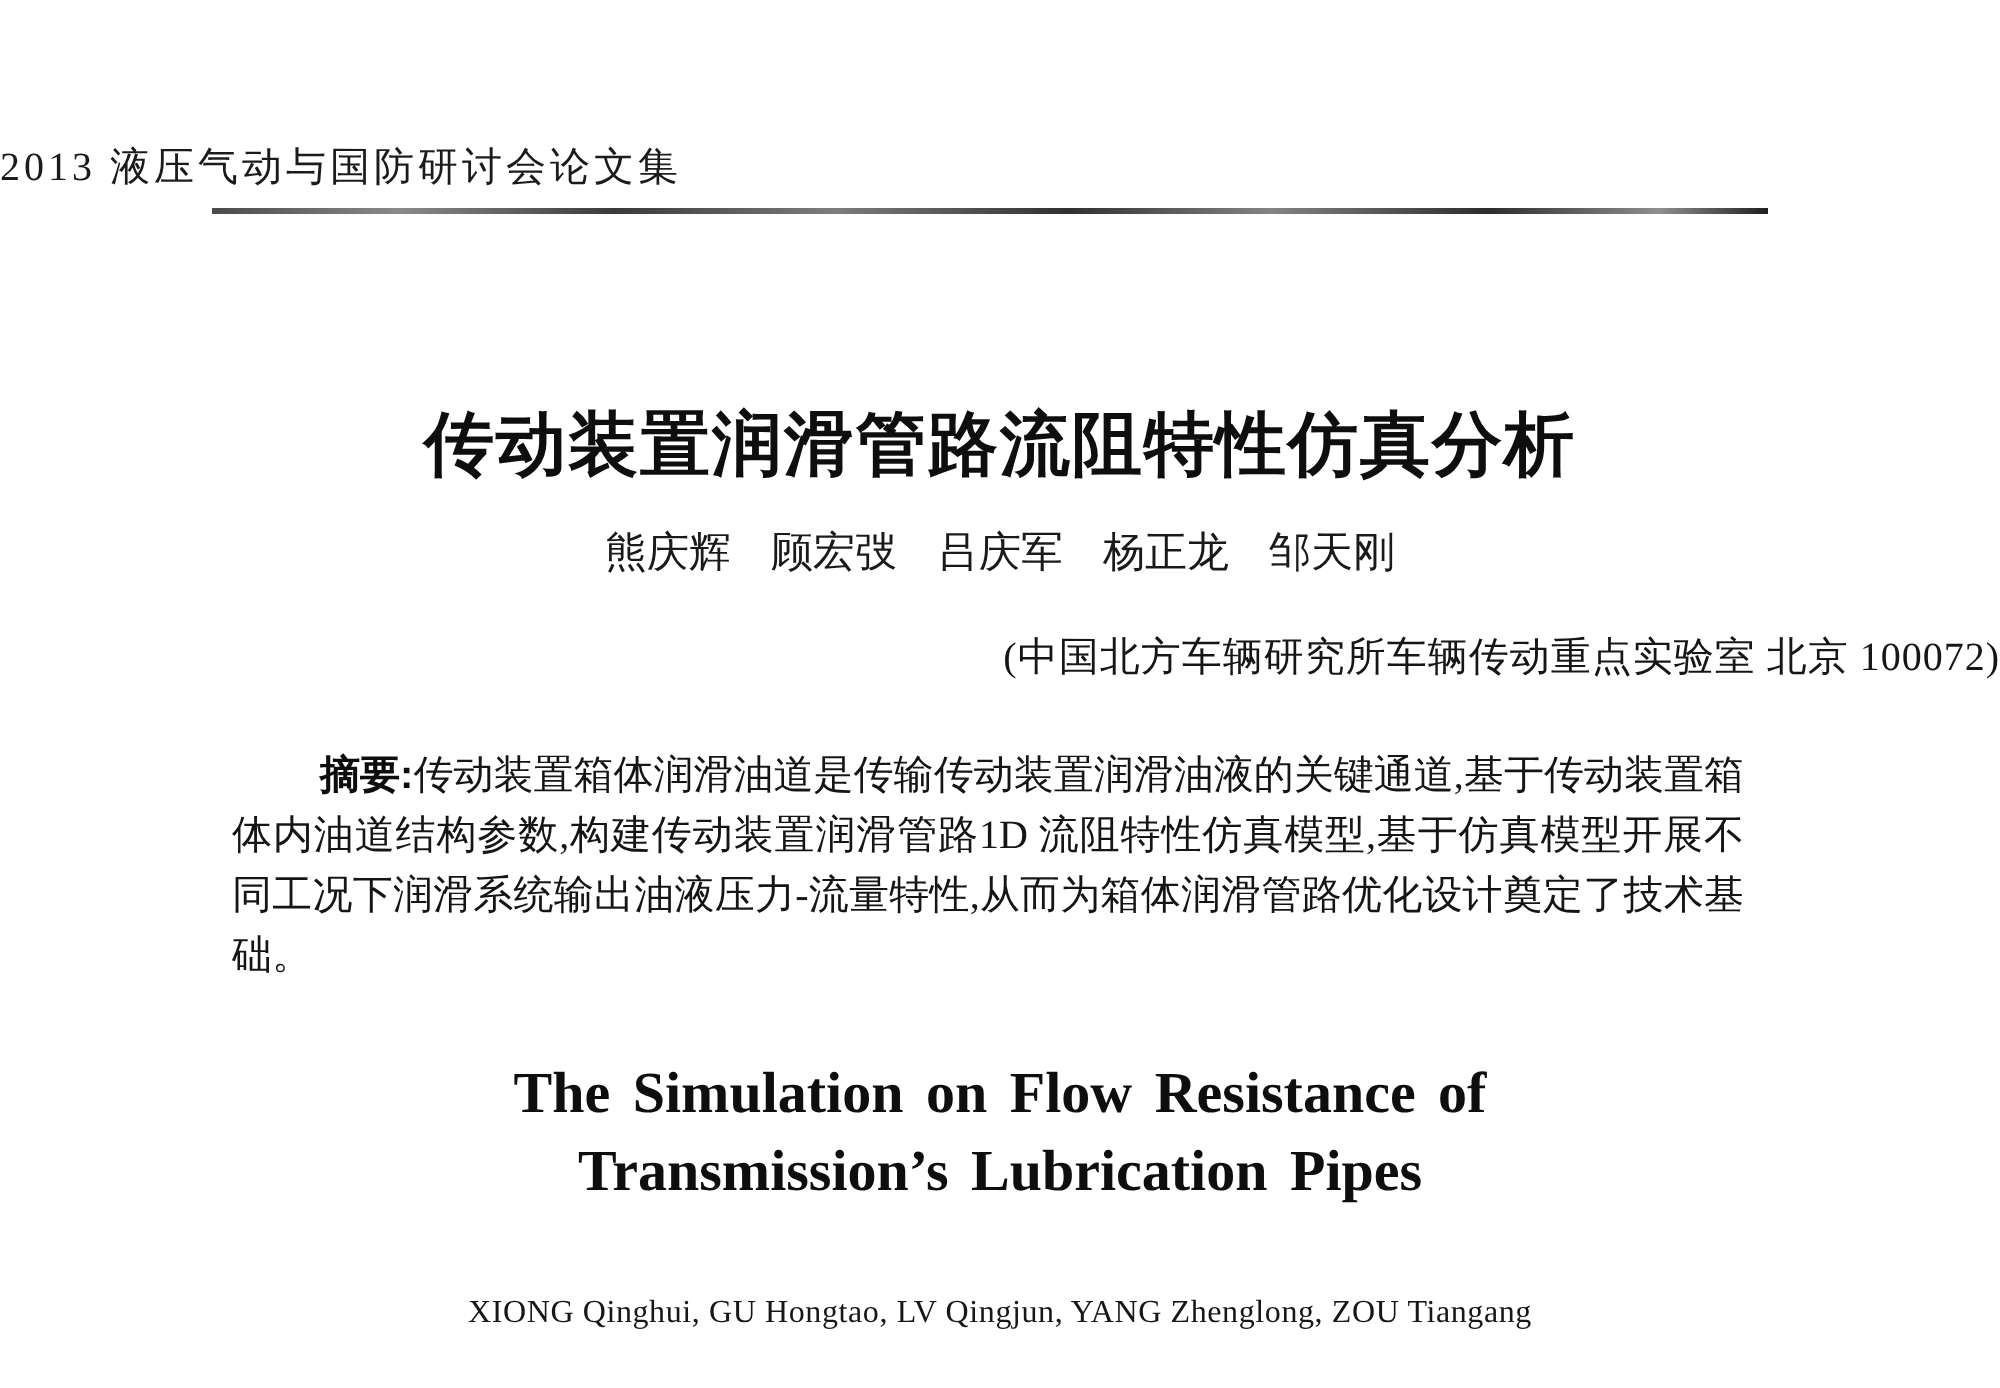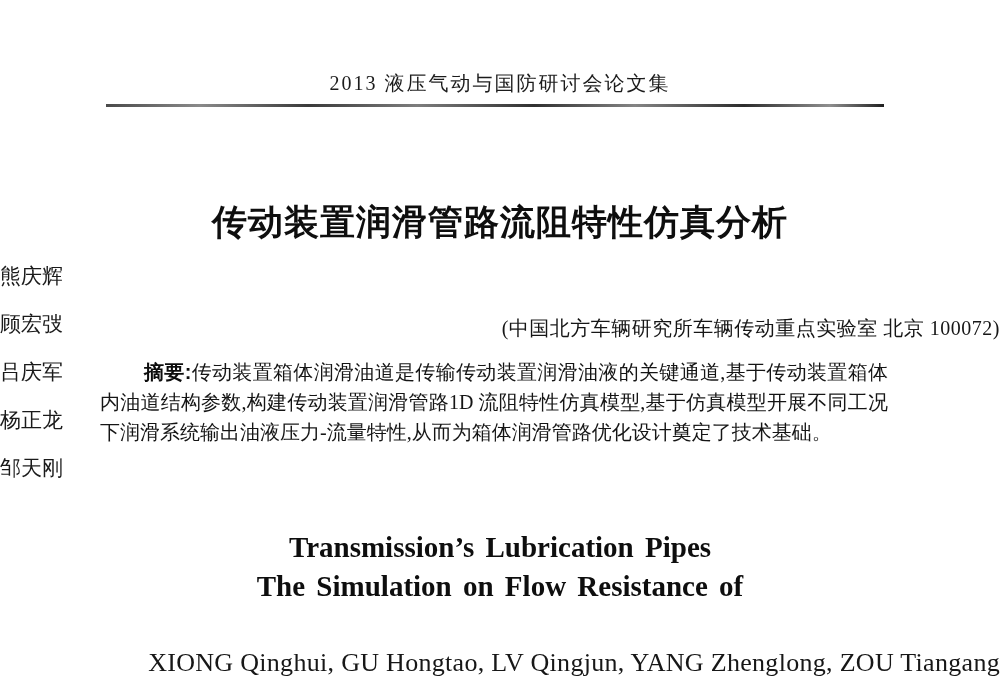--- a/index.html
+++ b/index.html
@@ -14,21 +14,21 @@
     background: #ffffff;
     overflow: hidden;
     font-family: "Liberation Serif", serif;
     color: #161616;
   }
   .running-header {
     position: absolute;
     top: 70px;
     left: 0;
     width: 100%;
-    text-align: center;
+    text-align: left;
     font-size: 20px;
     letter-spacing: 2px;
     color: #1b1b1b;
   }
   .header-rule {
     position: absolute;
     top: 104px;
     left: 106px;
     width: 778px;
     height: 3px;
@@ -51,21 +51,20 @@
   .authors-zh {
     position: absolute;
     top: 262px;
     left: 0;
     width: 100%;
     display: flex;
     justify-content: center;
     gap: 20px;
     font-size: 21px;
     color: #1a1a1a;
-    flex-direction: column;
   }
   .affiliation {
     position: absolute;
     top: 315px;
     left: 0;
     width: 100%;
     text-align: right;
     font-size: 20px;
     letter-spacing: 0.5px;
     color: #161616;
@@ -73,21 +72,21 @@
   .abstract-block {
     position: absolute;
     top: 357px;
     left: 100px;
     width: 788px;
     font-size: 20px;
     line-height: 30px;
     color: #151515;
   }
   .abstract-block p {
-    margin: 0;
+    margin: 16px;
     text-align: justify;
     text-indent: 44px;
   }
   .inline-label {
     font-family: "Liberation Sans", sans-serif;
     font-weight: 700;
     color: #0d0d0d;
   }
   .paper-title-en {
     position: absolute;
@@ -99,22 +98,22 @@
     font-size: 29px;
     line-height: 39px;
     color: #0e0e0e;
     word-spacing: 4px;
   }
   .authors-en {
     position: absolute;
     top: 648px;
     left: 0;
     width: 100%;
-    text-align: right;
-    font-size: 26px;
+    text-align: center;
+    font-size: 16px;
     letter-spacing: 0.3px;
     color: #171717;
   }
 </style>
 </head>
 <body>
 
 <div class="page">
 
   <div class="running-header">2013 液压气动与国防研讨会论文集</div>
@@ -131,19 +130,19 @@
     <span>邹天刚</span>
   </div>
 
   <div class="affiliation">(中国北方车辆研究所车辆传动重点实验室 北京 100072)</div>
 
   <div class="abstract-block">
     <p><span class="inline-label">摘要:</span><span>传动装置箱体润滑油道是传输传动装置润滑油液的关键通道,基于传动装置箱体内油道结构参数,构建传动装置润滑管路1D 流阻特性仿真模型,基于仿真模型开展不同工况下润滑系统输出油液压力-流量特性,从而为箱体润滑管路优化设计奠定了技术基础。</span></p>
   </div>
 
   <div class="paper-title-en">
+    <div>The Simulation on Flow Resistance of</div>
     <div>Transmission’s Lubrication Pipes</div>
-    <div>The Simulation on Flow Resistance of</div>
   </div>
 
   <div class="authors-en">XIONG Qinghui, GU Hongtao, LV Qingjun, YANG Zhenglong, ZOU Tiangang</div>
 
 </div>
 
 </body></html>

